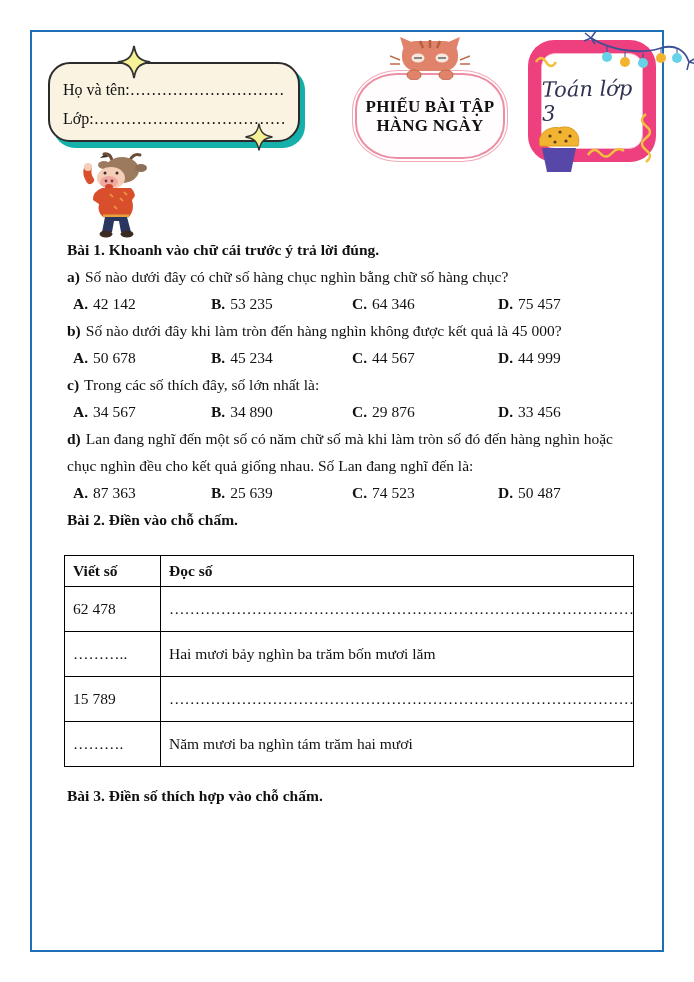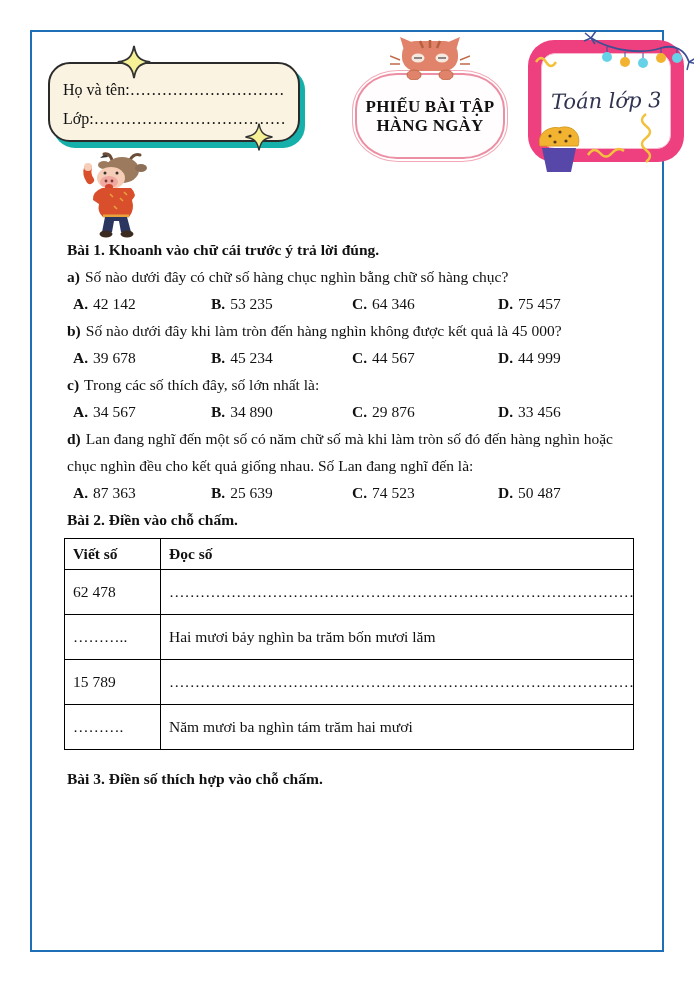--- a/index.html
+++ b/index.html
@@ -20,21 +20,21 @@
   
   .bubble{position:absolute;left:352px;top:70px;width:156px;height:92px;}
   .bubble .outer{position:absolute;inset:0;border:1.5px solid #f2aab8;border-radius:46px/40px;}
   .bubble .inner{position:absolute;inset:3px;border:2px solid #ec8fa4;border-radius:42px/36px;
                  background:#fffdfd;display:flex;flex-direction:column;justify-content:center;
                  align-items:center;text-align:center;}
   .bubble .t{font-weight:bold;font-size:17px;line-height:19px;letter-spacing:.2px;}
   .cat{position:absolute;left:38px;top:-36px;width:80px;height:46px;}
 
   
-  .grade-card{position:absolute;left:528px;top:40px;width:156px;height:122px;
+  .grade-card{position:absolute;left:528px;top:40px;width:128px;height:122px;
               background:#ee3f7e;border-radius:26px;}
   .grade-inner{position:absolute;inset:13px;background:#fff;border-radius:14px;
                border:1px solid #f7b8cd;display:flex;align-items:center;justify-content:center;}
   .grade-label{font-family:"DejaVu Serif",serif;font-style:italic;font-size:21px;color:#2f3350;
                transform:rotate(-1deg);}
   .deco{position:absolute;}
   .bunting{left:55px;top:-14px;width:112px;height:58px;}
   .cupcake{left:2px;top:82px;width:58px;height:52px;}
   .sq1{left:6px;top:14px;width:24px;height:14px;}
   .sq2{left:110px;top:72px;width:16px;height:52px;}
@@ -49,21 +49,21 @@
 
   
   .content{position:absolute;left:67px;top:236px;width:574px;font-size:15.5px;font-family:Liberation Serif, serif;}
   .line{line-height:27px;min-height:27px;}
   .hd{font-weight:bold;}
   .qp{font-weight:bold;}
   .qt{margin-left:5px;}
   .opts{display:grid;grid-template-columns:138px 141px 146px 1fr;line-height:27px;padding-left:6px;}
   .opt b{margin-right:5px;}
 
-  table.b2{border-collapse:collapse;margin-top:5px;margin-left:-3px;width:570px;table-layout:fixed;}
+  table.b2{border-collapse:collapse;margin-top:22px;margin-left:-3px;width:570px;table-layout:fixed;}
   table.b2 th,table.b2 td{border:1px solid #000;padding:0 0 0 8px;text-align:left;font-size:15.5px;
         overflow:hidden;white-space:nowrap;}
   table.b2 th{height:30px;font-weight:bold;}
   table.b2 td{height:44px;}
   .col-write{width:96px;}
   .b3{margin-top:15px;}
 </style>
 </head>
 <body>
 
@@ -176,21 +176,21 @@
       <span class="opt"><b>A.</b><span>42 142</span></span>
       <span class="opt"><b>B.</b><span>53 235</span></span>
       <span class="opt"><b>C.</b><span>64 346</span></span>
       <span class="opt"><b>D.</b><span>75 457</span></span>
     </div>
 
     <div class="line">
       <span class="qp">b)</span><span class="qt">Số nào dưới đây khi làm tròn đến hàng nghìn không được kết quả là 45 000?</span>
     </div>
     <div class="opts">
-      <span class="opt"><b>A.</b><span>39 678</span></span>
+      <span class="opt"><b>A.</b><span>50 678</span></span>
       <span class="opt"><b>B.</b><span>45 234</span></span>
       <span class="opt"><b>C.</b><span>44 567</span></span>
       <span class="opt"><b>D.</b><span>44 999</span></span>
     </div>
 
     <div class="line">
       <span class="qp">c)</span><span class="qt">Trong các số thích đây, số lớn nhất là:</span>
     </div>
     <div class="opts">
       <span class="opt"><b>A.</b><span>34 567</span></span>

